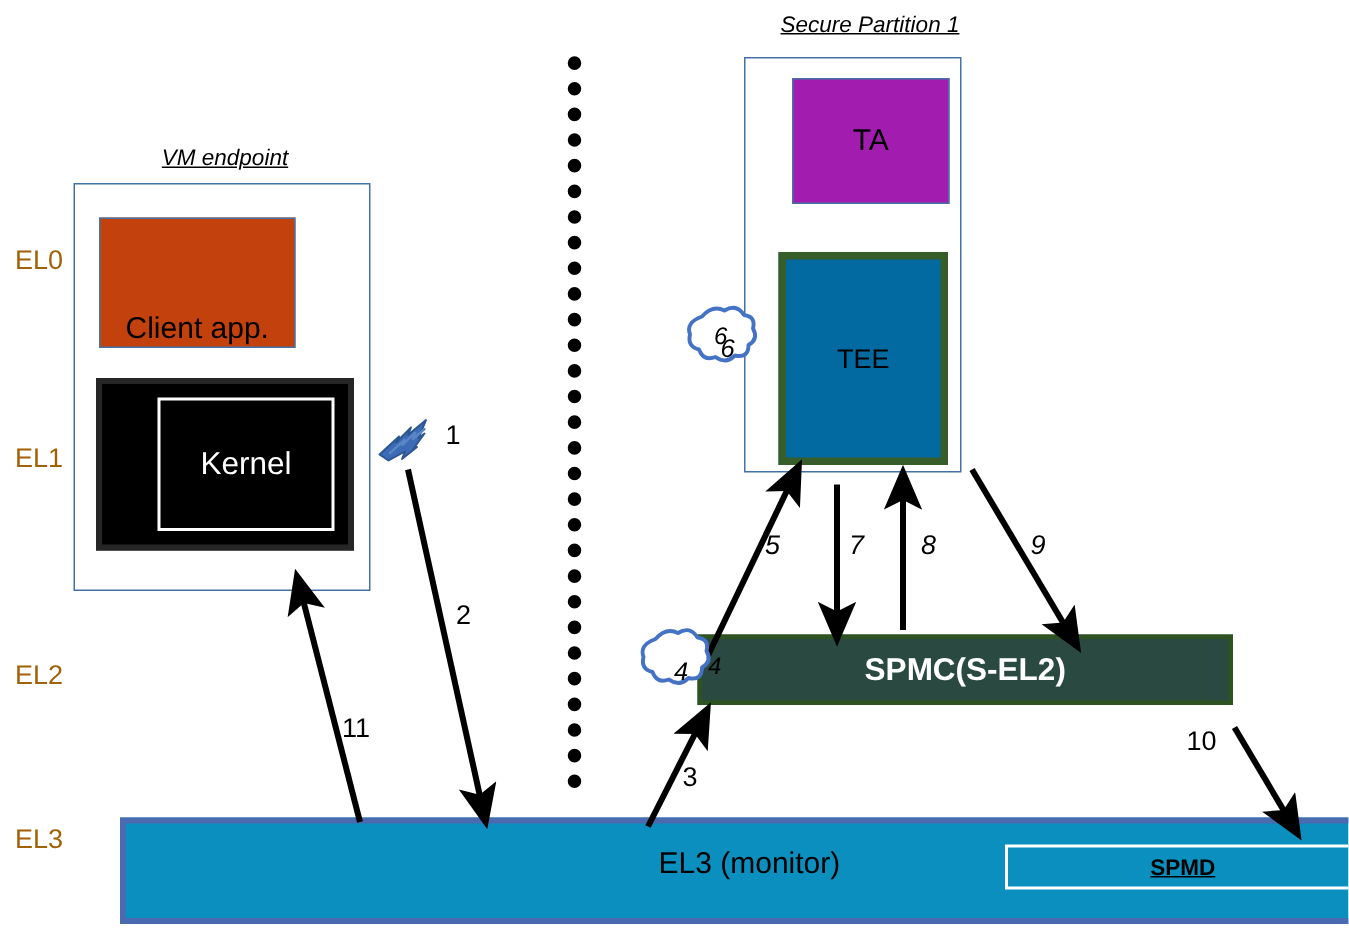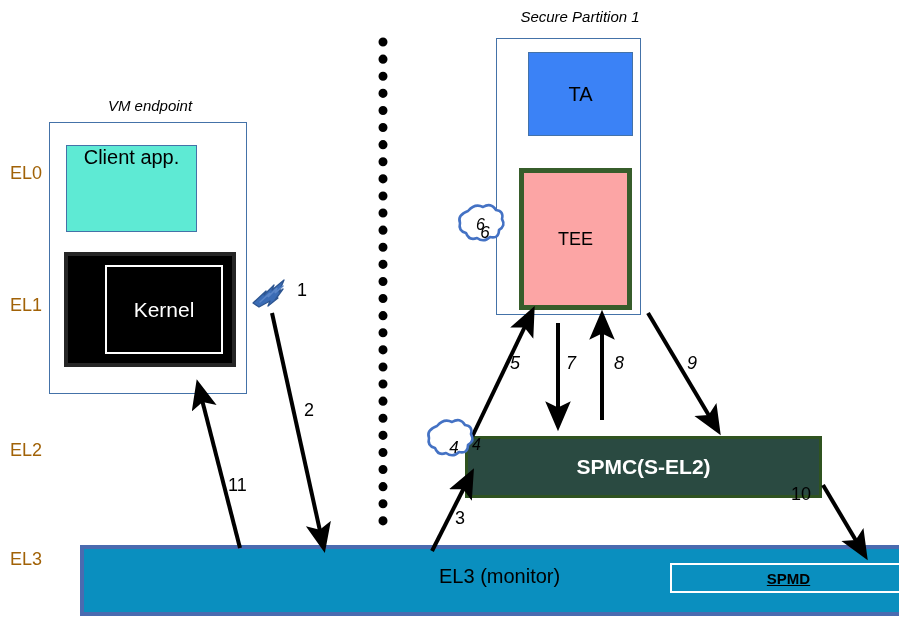--- a/index.html
+++ b/index.html
@@ -19,20 +19,21 @@
   }
   .abs { position: absolute; }
 
   
   .caption {
     font-style: italic;
     font-size: 15px;
     color: #000;
     text-align: center;
     white-space: nowrap;
+    text-decoration: underline;
   }
   .el-label {
     font-size: 18px;
     color: #a16207;
     white-space: nowrap;
   }
   .step-num {
     font-size: 18px;
     color: #000;
     white-space: nowrap;
@@ -44,25 +45,25 @@
     border: 1.4px solid #4472a8;
     background: #ffffff;
     box-sizing: border-box;
   }
   .secure-partition-box {
     border: 1.4px solid #4472a8;
     background: #ffffff;
     box-sizing: border-box;
   }
   .client-app-box {
-    background: #5eead4;
+    background: #c2410c;
     border: 1.4px solid #4472a8;
     box-sizing: border-box;
     display: flex;
-    align-items: flex-start;
+    align-items: flex-end;
     justify-content: center;
     font-size: 20px;
     color: #000;
   }
   .kernel-outer {
     background: #000000;
     border: 4px solid #262626;
     box-sizing: border-box;
     display: flex;
     align-items: center;
@@ -74,31 +75,31 @@
     box-sizing: border-box;
     width: calc(100% - 18px);
     height: calc(100% - 18px);
     display: flex;
     align-items: center;
     justify-content: center;
     color: #ffffff;
     font-size: 21px;
   }
   .ta-box {
-    background: #3b82f6;
+    background: #a21caf;
     border: 1.2px solid #4472a8;
     box-sizing: border-box;
     display: flex;
     align-items: center;
     justify-content: center;
     font-size: 20px;
     color: #000;
   }
   .tee-box {
-    background: #fca5a5;
+    background: #0369a1;
     border: 5px solid #375d2b;
     box-sizing: border-box;
     display: flex;
     align-items: center;
     justify-content: center;
     font-size: 18px;
     color: #000;
   }
   .spmc-box {
     background: #2a4a41;
@@ -183,21 +184,21 @@
   <div class="abs secure-partition-box" style="left:496px; top:38px; width:145px; height:277px;"></div>
 
   <div class="abs ta-box" style="left:528px; top:52px; width:105px; height:84px;">
     <span>TA</span>
   </div>
 
   <div class="abs tee-box" style="left:519px; top:168px; width:113px; height:142px;">
     <span>TEE</span>
   </div>
 
-  <div class="abs spmc-box" style="left:465px; top:423px; width:357px; height:62px;margin-top:13px;">
+  <div class="abs spmc-box" style="left:465px; top:423px; width:357px; height:47px;">
     <span>SPMC(S-EL2)</span>
   </div>
 
   <div class="abs el3-bar" style="left:80px; top:545px; width:826px; height:71px;">
     <div class="el3-bar-label" style="left:355px; top:16px;">EL3 (monitor)</div>
     <div class="spmd-box" style="left:586px; top:14px; width:237px; height:30px;">
       <span>SPMD</span>
     </div>
   </div>
 

